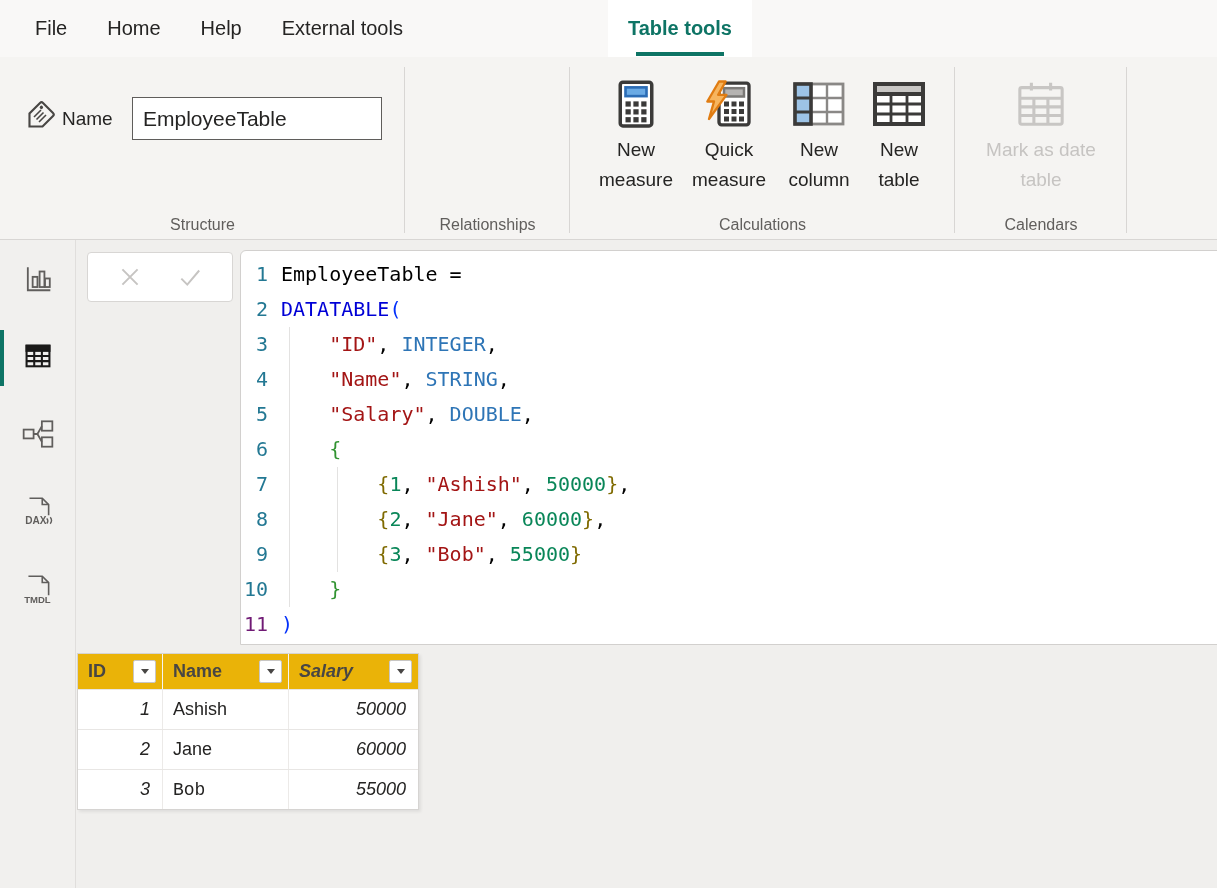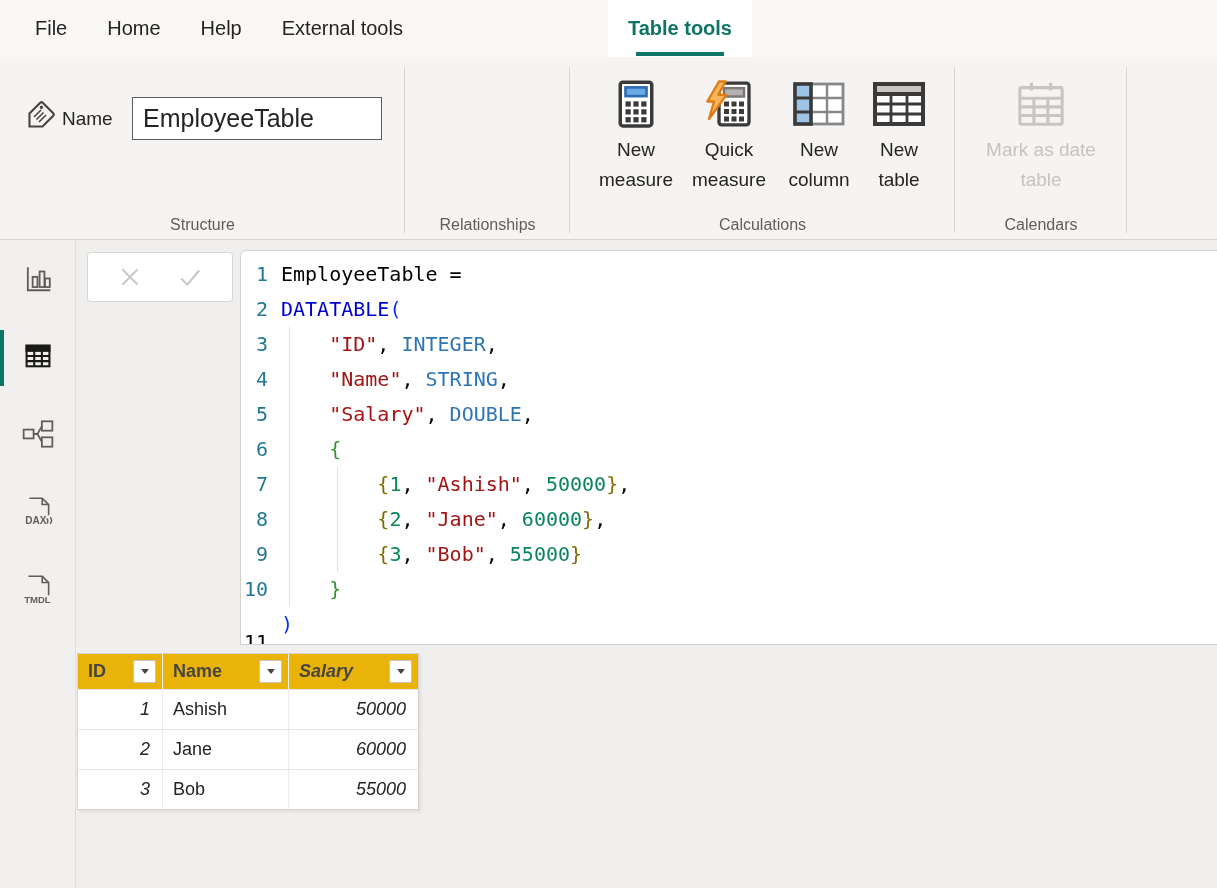--- a/index.html
+++ b/index.html
@@ -27,21 +27,21 @@
             font-size:16px; color:#605e5c; }
   .g-structure   { left:0;     width:405px; }
   .g-relations   { left:405px; width:165px; }
   .g-calcs       { left:570px; width:385px; }
   .g-calendars   { left:955px; width:172px; }
   .g-blank       { left:1127px; width:90px; }
 
   .name-icon  { position:absolute; left:22px;  top:40px; }
   .name-label { position:absolute; left:62px;  top:51px; font-size:19px; color:#252423; }
   .name-input { position:absolute; left:132px; top:40px; width:250px; height:43px;
-                border:1px solid #5f5d5b; background:#fff; font-size:25px; color:#252423;
+                border:1px solid #5f5d5b; background:#fff; font-size:21px; color:#252423;
                 padding:0 10px; font-family:"Liberation Sans", sans-serif; }
 
   .rbtn { position:absolute; top:16px; display:flex; flex-direction:column;
           align-items:center; cursor:default; }
   .rbtn .icon { height:62px; display:flex; align-items:center; justify-content:center; }
   .rbtn .bl { font-size:19px; line-height:30px; color:#252423; white-space:nowrap; }
   .rbtn.disabled .bl { color:#c6c4c2; }
   .b-relationships { left:12px;  width:140px; }
   .b-new-measure   { left:22px;  width:88px; }
   .b-quick-measure { left:113px; width:92px; }
@@ -66,21 +66,21 @@
                display:flex; align-items:center; justify-content:center; gap:26px; }
   .f-actions .fbtn { display:flex; align-items:center; justify-content:center; width:34px; height:34px; }
 
   
   .editor { position:absolute; left:163px; top:10px; width:978px; height:395px;
             background:#ffffff; border:1px solid #d2d0ce; border-radius:6px 0 0 0;
             padding-top:6px; overflow:hidden;
             font-family:"DejaVu Sans Mono", monospace; font-size:20px; }
   .cl { display:flex; height:35px; line-height:35px; }
   .ln { width:40px; padding-right:13px; text-align:right; color:#237893; flex:none; }
-  .ln.cur { color:#000000;margin-top:18px; }
+  .ln.cur { color:#701a75; }
   .code { white-space:pre; color:#000; }
   .tok-d  { color:#000000; }
   .tok-k  { color:#0000d6; }
   .tok-p  { color:#0431fa; }
   .tok-t  { color:#2e75b6; }
   .tok-s  { color:#a31515; }
   .tok-n  { color:#098658; }
   .tok-b1 { color:#319331; }
   .tok-b2 { color:#7f6a00; }
   .iguide { position:absolute; width:1px; background:#e3e2e1; }
@@ -386,21 +386,21 @@
               <div class="td txt" style="width: 126px;">Ashish</div>
               <div class="td num" style="width: 129px;">50000</div>
             </div>
             <div class="dt-row">
               <div class="td num" style="width: 85px;">2</div>
               <div class="td txt" style="width: 126px;">Jane</div>
               <div class="td num" style="width: 129px;">60000</div>
             </div>
             <div class="dt-row">
               <div class="td num" style="width: 85px;">3</div>
-              <div class="td txt" style="width: 126px;">Bob</div>
+              <div class="td txt" style="width: 126px; font-family: Liberation Mono, monospace;">Bob</div>
               <div class="td num" style="width: 129px;">55000</div>
             </div>
           </div>
       </div>
 
     </div>
   </div>
 </div>
 
 </body></html>

